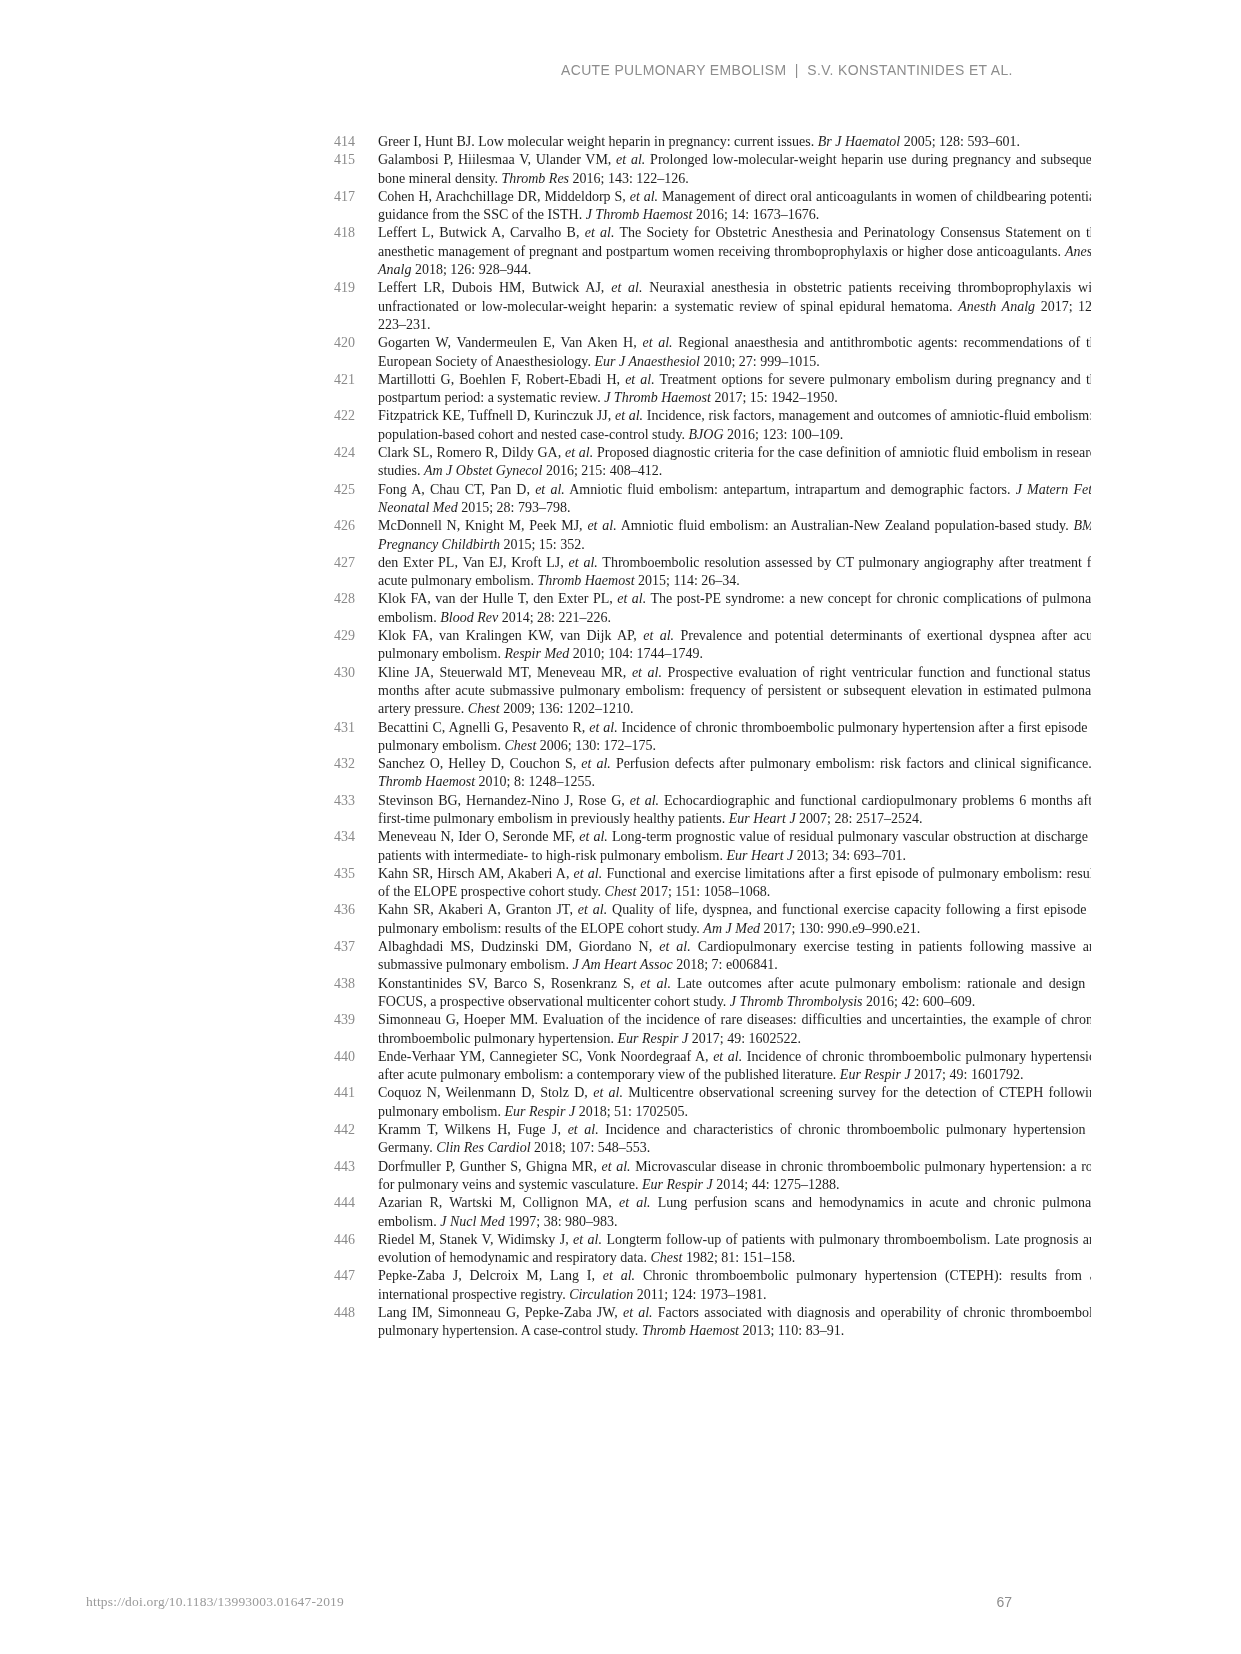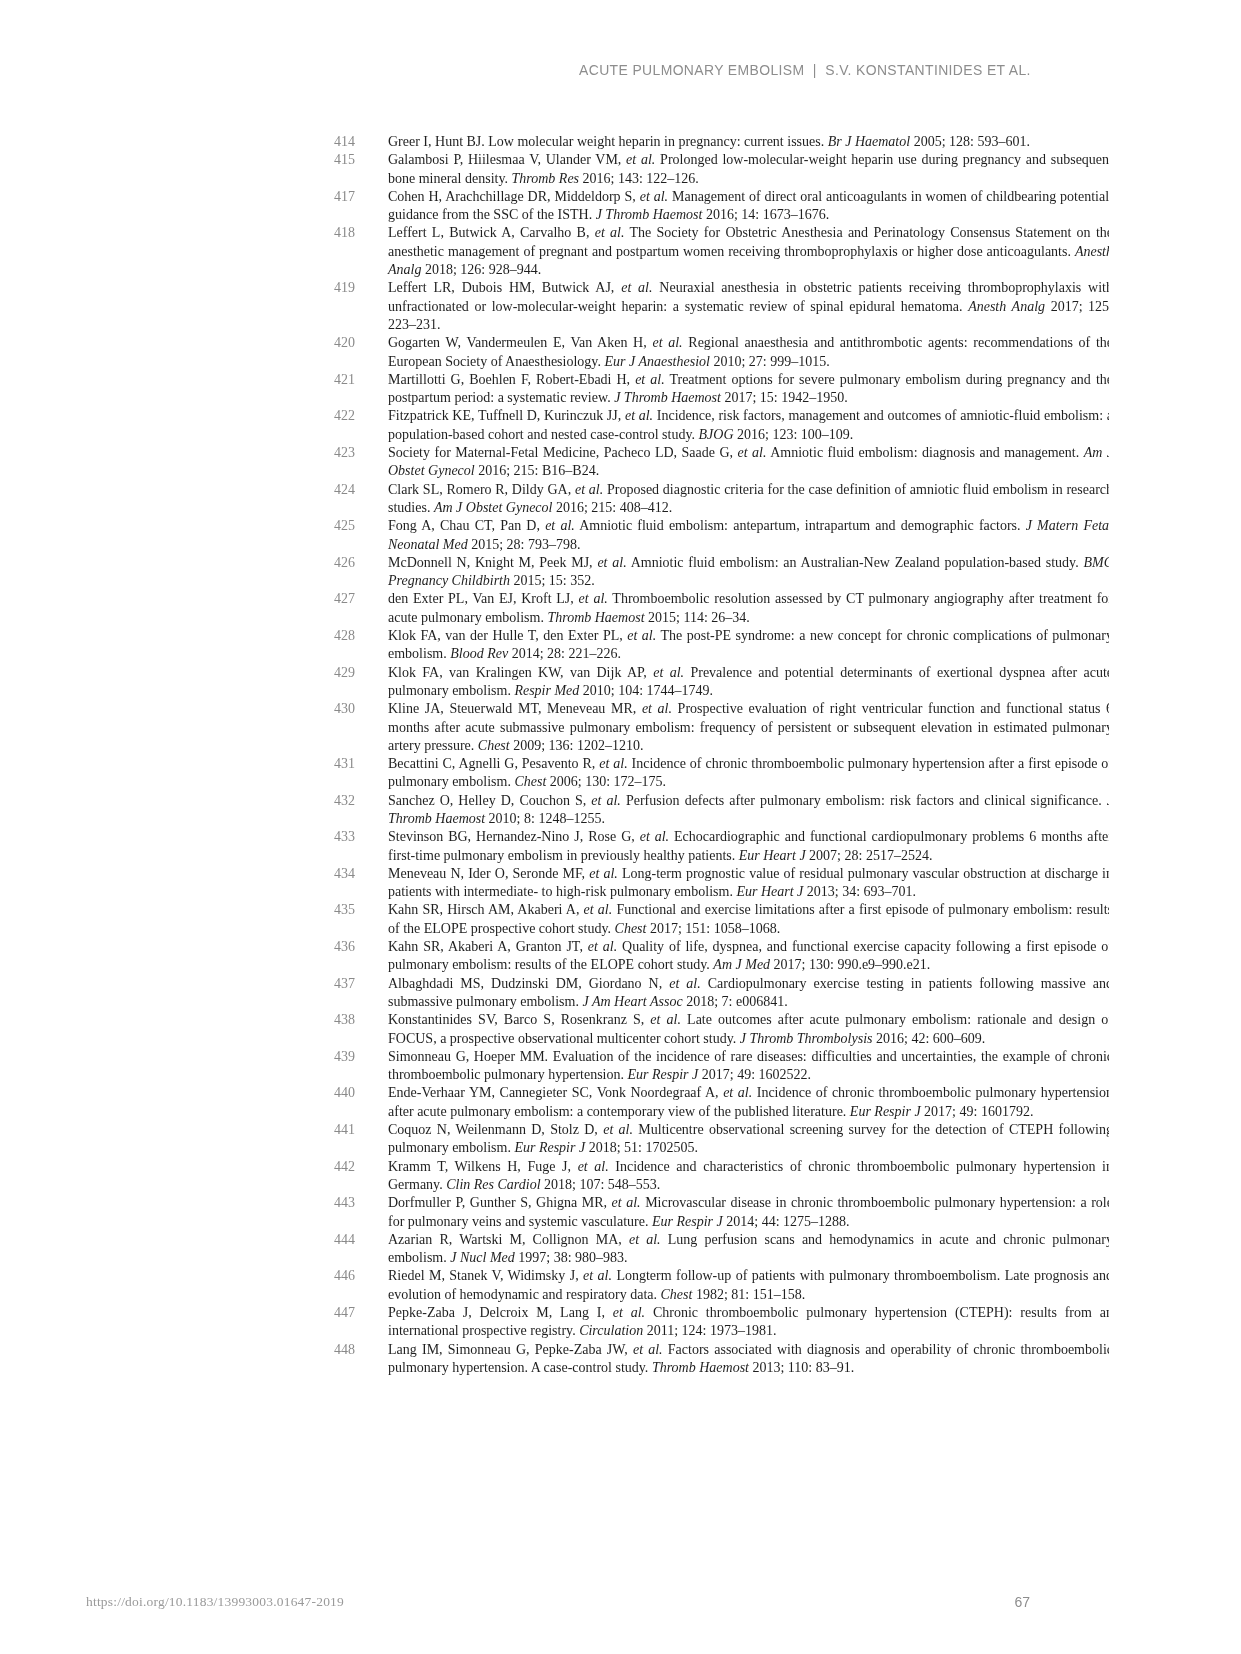--- a/index.html
+++ b/index.html
@@ -3,21 +3,20 @@
 <meta charset="utf-8">
 <style>
   html, body { margin: 0; padding: 0; background: #ffffff; }
   .page {
     position: relative;
     width: 1091px;
     height: 1654px;
     background: #ffffff;
     font-family: "Liberation Serif", serif;
     overflow: hidden;
-    padding-left: 18px;
   }
   .running-header {
     position: absolute;
     top: 61px;
     right: 78px;
     display: flex;
     gap: 9px;
     white-space: nowrap;
     font-family: "Liberation Sans", sans-serif;
     font-size: 15px;
@@ -36,21 +35,21 @@
   .ref-num {
     flex: none;
     width: 26px;
     text-align: left;
     color: #8a8a8a;
     font-size: 14px;
     line-height: 18.3px;
   }
   .ref-text {
     flex: none;
-    margin-left: 28px;
+    margin-left: 18px;
     width: 725px;
     color: #1f1f1f;
     font-size: 14px;
     line-height: 18.3px;
     text-align: justify;
   }
   .ref-text i { font-style: italic; }
   .footer-doi {
     position: absolute;
     left: 86px;
@@ -115,24 +114,20 @@
   <div class="ref-row">
     <div class="ref-num">421</div>
     <div class="ref-text"><span>Martillotti G, Boehlen F, Robert-Ebadi H, </span><i>et al.</i><span> Treatment options for severe pulmonary embolism during pregnancy and the postpartum period: a systematic review. </span><i>J Thromb Haemost</i><span> 2017; 15: 1942–1950.</span></div>
   </div>
 
   <div class="ref-row">
     <div class="ref-num">422</div>
     <div class="ref-text"><span>Fitzpatrick KE, Tuffnell D, Kurinczuk JJ, </span><i>et al.</i><span> Incidence, risk factors, management and outcomes of amniotic-fluid embolism: a population-based cohort and nested case-control study. </span><i>BJOG</i><span> 2016; 123: 100–109.</span></div>
   </div>
 
-  <div class="ref-row">
-    <div class="ref-num">423</div>
-    <div class="ref-text"><span>Society for Maternal-Fetal Medicine, Pacheco LD, Saade G, </span><i>et al.</i><span> Amniotic fluid embolism: diagnosis and management. </span><i>Am J Obstet Gynecol</i><span> 2016; 215: B16–B24.</span></div>
-  </div>
 
   <div class="ref-row">
     <div class="ref-num">424</div>
     <div class="ref-text"><span>Clark SL, Romero R, Dildy GA, </span><i>et al.</i><span> Proposed diagnostic criteria for the case definition of amniotic fluid embolism in research studies. </span><i>Am J Obstet Gynecol</i><span> 2016; 215: 408–412.</span></div>
   </div>
 
   <div class="ref-row">
     <div class="ref-num">425</div>
     <div class="ref-text"><span>Fong A, Chau CT, Pan D, </span><i>et al.</i><span> Amniotic fluid embolism: antepartum, intrapartum and demographic factors. </span><i>J Matern Fetal Neonatal Med</i><span> 2015; 28: 793–798.</span></div>
   </div>

